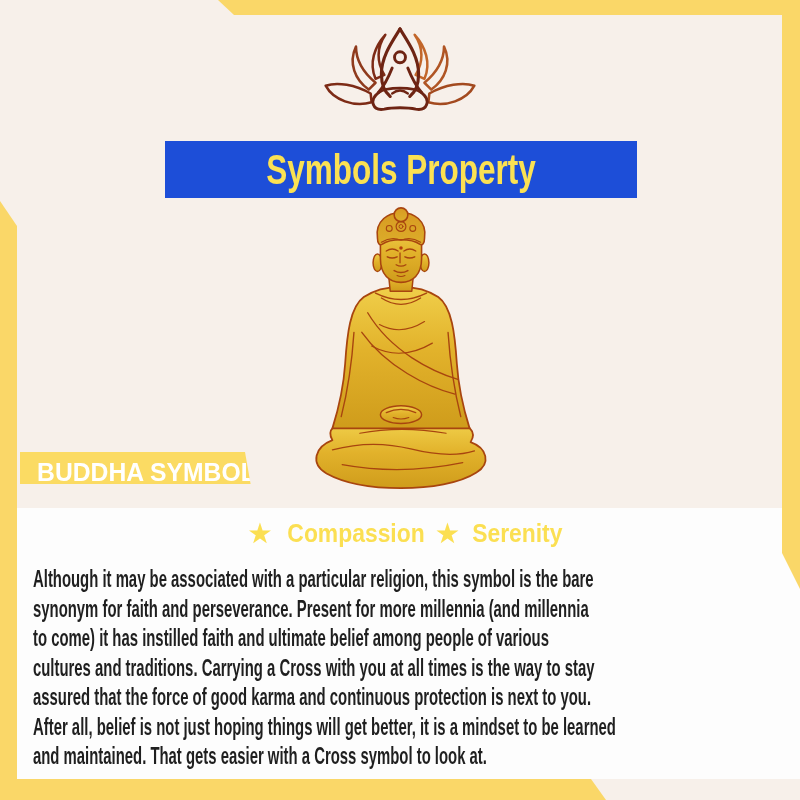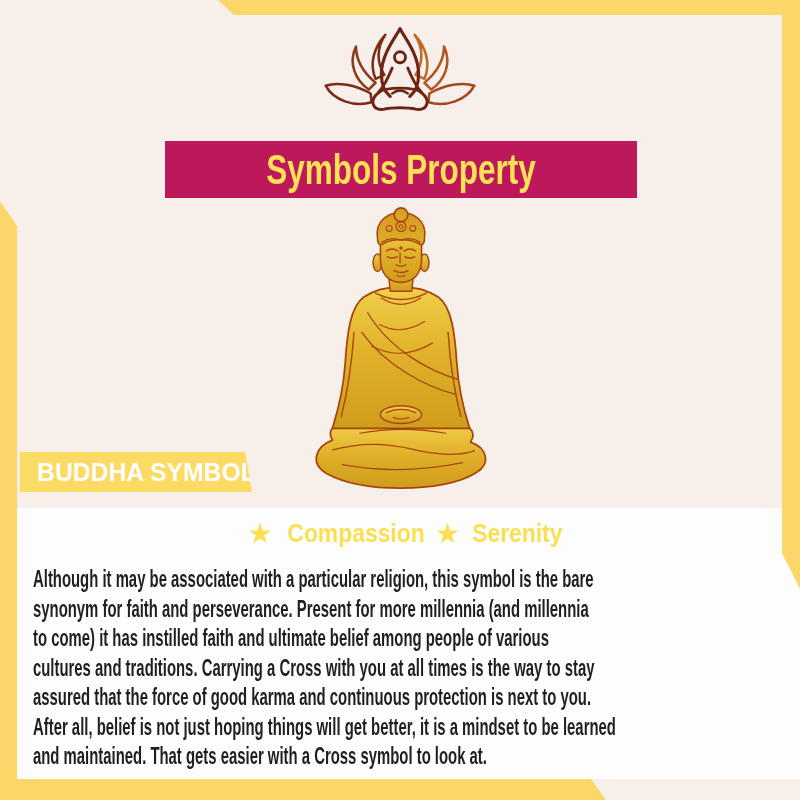--- a/index.html
+++ b/index.html
@@ -12,29 +12,29 @@
   .strip-right{left:0;top:0;width:800px;height:589px;clip-path:polygon(782px 0,800px 0,800px 589px,782px 553px);}
   .strip-left{left:0;top:0;width:17px;height:800px;clip-path:polygon(0 201px,17px 226px,17px 800px,0 800px);}
   .strip-bottom{left:0;top:779px;width:800px;height:21px;clip-path:polygon(0 0,591px 0,606px 21px,0 21px);}
 
   
   .logo{position:absolute;left:320px;top:26px;width:160px;height:90px;}
   .brand-name{position:absolute;left:0;top:112px;width:800px;text-align:center;
     font-family:"Liberation Serif",serif;font-size:19px;font-weight:600;letter-spacing:5px;color:#3d3637;}
 
   
-  .title-band{position:absolute;left:165px;top:141px;width:472px;height:57px;background:#be185d;z-index:2;}
+  .title-band{position:absolute;left:165px;top:141px;width:472px;height:57px;background:#1d4ed8;z-index:2;}
   .title-band .t{display:block;width:100%;line-height:57px;text-align:center;font-weight:bold;font-size:42px;
     color:#fbe153;transform:scaleX(0.75);transform-origin:center;white-space:nowrap;}
 
   
   .buddha{position:absolute;left:303px;top:206px;width:196px;height:286px;z-index:1;}
 
   
-  .label-banner{position:absolute;left:20px;top:452px;width:232px;height:40px;background:#fbdb63;z-index:3;
+  .label-banner{position:absolute;left:20px;top:452px;width:232px;height:32px;background:#fbdb63;z-index:3;
     clip-path:polygon(0 0,225px 0,232px 40px,0 40px);}
   .label-banner .t{display:block;padding-left:18px;line-height:40px;color:#ffffff;font-weight:bold;font-size:26px;
     transform:scaleX(0.95);transform-origin:left center;white-space:nowrap;}
 
   
   .card{position:absolute;left:17px;top:508px;width:783px;height:271px;background:#fdfdfd;z-index:1;}
   .traits{position:absolute;left:0;top:10px;width:100%;display:flex;justify-content:center;align-items:center;
     color:#fbdf52;font-weight:bold;font-size:26px;}
   .traits .star{font-size:25px;margin-right:7px;}
   .traits .star.second{margin-left:2px;}

